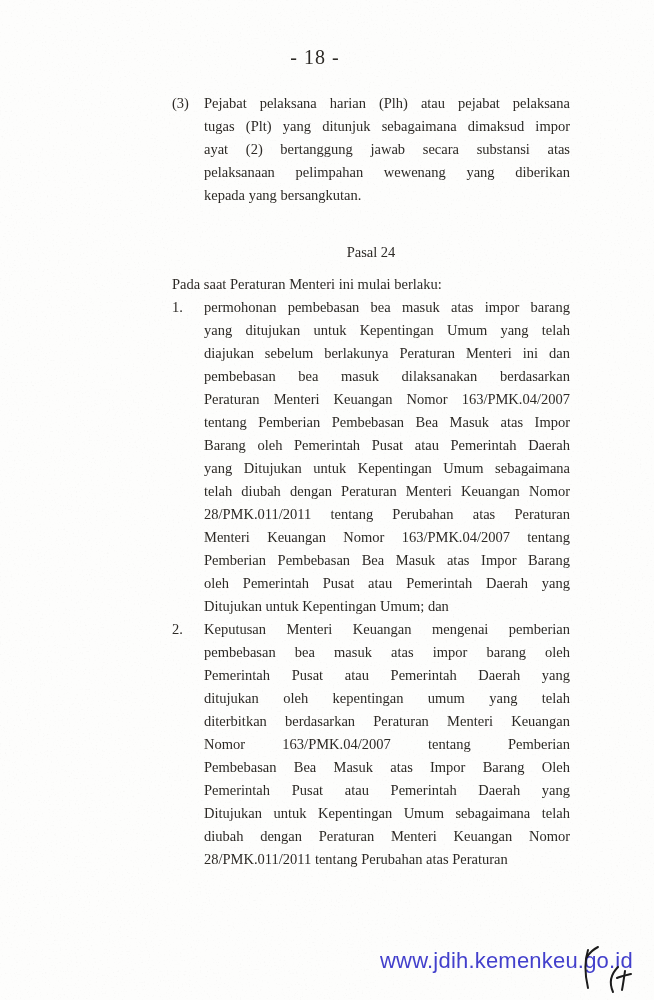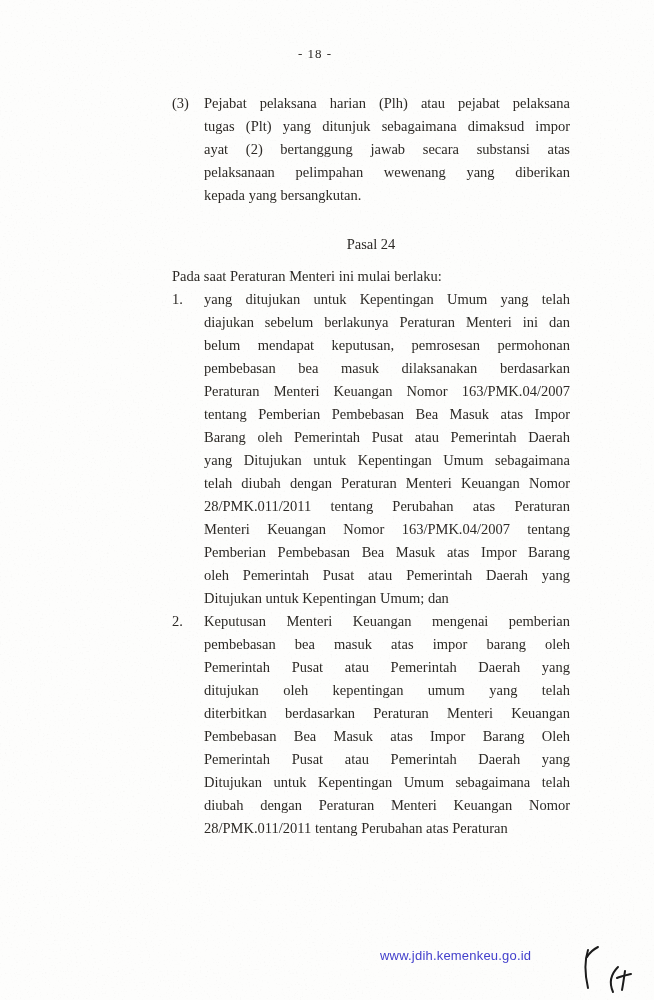--- a/index.html
+++ b/index.html
@@ -17,21 +17,21 @@
     position: absolute;
     left: 0; top: 0;
     pointer-events: none;
   }
   .page-number {
     position: absolute;
     top: 46px;
     left: 0;
     width: 630px;
     text-align: center;
-    font-size: 13px;
+    font-size: 20px;
     letter-spacing: 1px;
   }
   .doc {
     position: absolute;
     left: 172px;
     top: 92px;
     width: 398px;
     font-size: 14.5px;
     line-height: 23px;
   }
@@ -41,31 +41,31 @@
     width: 32px;
   }
   .lines { width: 366px; }
   .tline {
     text-align: justify;
     text-align-last: justify;
     white-space: normal;
   }
   .tline:last-child { text-align-last: left; }
   .heading {
-    margin-top: 26px;
+    margin-top: 34px;
     text-align: center;
     width: 100%;
   }
   .intro { margin-top: 9px; }
   .watermark {
     position: absolute;
     left: 380px;
     top: 948px;
     font-family: "Liberation Sans", sans-serif;
-    font-size: 13px;
+    font-size: 22px;
     letter-spacing: 0.2px;
     color: var(--watermark_blue, #4340cc);
   }
   .pen-marks {
     position: absolute;
     left: 0; top: 0;
     pointer-events: none;
   }
 </style>
 </head>
@@ -96,23 +96,23 @@
         </div>
     </div>
 
     <div class="heading">Pasal 24</div>
 
     <div class="intro">Pada saat Peraturan Menteri ini mulai berlaku:</div>
 
     <div class="block">
       <div class="label">1.</div>
       <div class="lines">
+          <div class="tline">permohonan pembebasan bea masuk atas impor barang</div>
           <div class="tline">yang ditujukan untuk Kepentingan Umum yang telah</div>
           <div class="tline">diajukan sebelum berlakunya Peraturan Menteri ini dan</div>
-          <div class="tline">belum mendapat keputusan, pemrosesan permohonan</div>
           <div class="tline">pembebasan bea masuk dilaksanakan berdasarkan</div>
           <div class="tline">Peraturan Menteri Keuangan Nomor 163/PMK.04/2007</div>
           <div class="tline">tentang Pemberian Pembebasan Bea Masuk atas Impor</div>
           <div class="tline">Barang oleh Pemerintah Pusat atau Pemerintah Daerah</div>
           <div class="tline">yang Ditujukan untuk Kepentingan Umum sebagaimana</div>
           <div class="tline">telah diubah dengan Peraturan Menteri Keuangan Nomor</div>
           <div class="tline">28/PMK.011/2011 tentang Perubahan atas Peraturan</div>
           <div class="tline">Menteri Keuangan Nomor 163/PMK.04/2007 tentang</div>
           <div class="tline">Pemberian Pembebasan Bea Masuk atas Impor Barang</div>
           <div class="tline">oleh Pemerintah Pusat atau Pemerintah Daerah yang</div>
@@ -121,20 +121,21 @@
     </div>
 
     <div class="block">
       <div class="label">2.</div>
       <div class="lines">
           <div class="tline">Keputusan Menteri Keuangan mengenai pemberian</div>
           <div class="tline">pembebasan bea masuk atas impor barang oleh</div>
           <div class="tline">Pemerintah Pusat atau Pemerintah Daerah yang</div>
           <div class="tline">ditujukan oleh kepentingan umum yang telah</div>
           <div class="tline">diterbitkan berdasarkan Peraturan Menteri Keuangan</div>
+          <div class="tline">Nomor 163/PMK.04/2007 tentang Pemberian</div>
           <div class="tline">Pembebasan Bea Masuk atas Impor Barang Oleh</div>
           <div class="tline">Pemerintah Pusat atau Pemerintah Daerah yang</div>
           <div class="tline">Ditujukan untuk Kepentingan Umum sebagaimana telah</div>
           <div class="tline">diubah dengan Peraturan Menteri Keuangan Nomor</div>
           <div class="tline">28/PMK.011/2011 tentang Perubahan atas Peraturan</div>
         </div>
     </div>
 
   </div>
 

